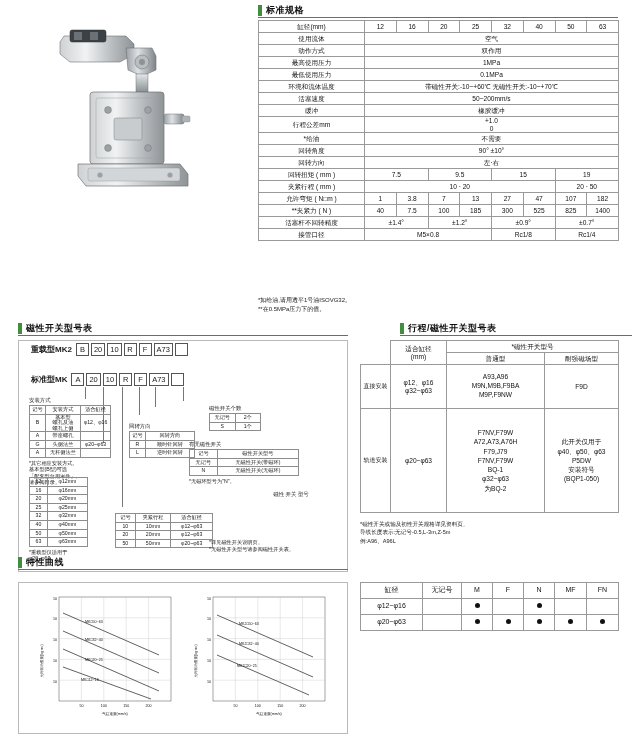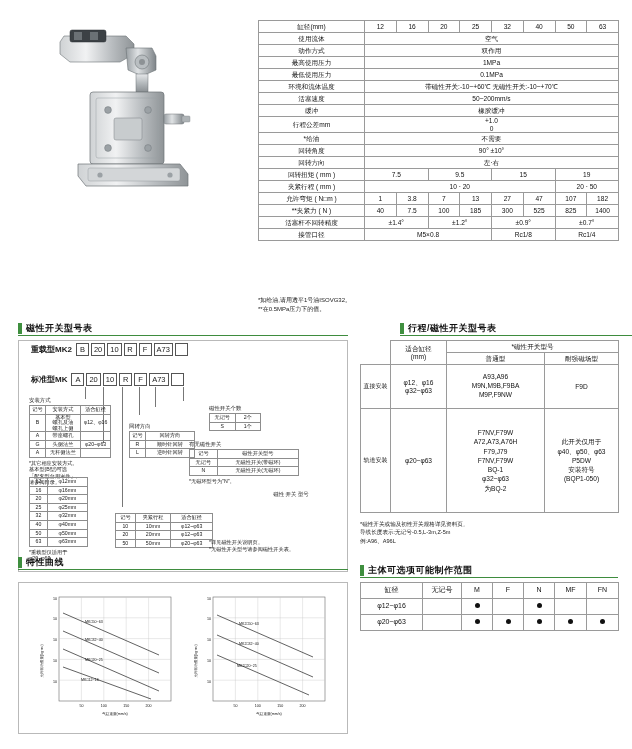--- a/index.html
+++ b/index.html
@@ -156,20 +156,24 @@
       <rect x="58" y="150" width="92" height="13" rx="2" fill="#d3d6d8" stroke="#8b9094" stroke-width="0.4"></rect>
       <circle cx="70" cy="157" r="2.6" fill="#9ba1a5"></circle>
       <circle cx="140" cy="157" r="2.6" fill="#9ba1a5"></circle>
 
       <rect x="134" y="96" width="20" height="10" rx="2" fill="url(#mg3)" stroke="#6d7377" stroke-width="0.5"></rect>
       <rect x="152" y="98" width="8" height="6" rx="1" fill="#aeb3b6" stroke="#80868a" stroke-width="0.4"></rect>
     </svg>
   </div>
 
 
+  <div class="sec-head" style="left:258px; top:4px; width:360px;">
+    <span class="bar"></span>
+    <span class="txt">标准规格</span>
+  </div>
 
   <div id="spec-table-wrap">
     <table class="gt" id="spec-table">
       <colgroup>
         <col style="width:106px">
         <col style="width:31.75px">
           <col style="width:31.75px">
           <col style="width:31.75px">
           <col style="width:31.75px">
         <col style="width:31.75px">
@@ -664,24 +668,20 @@
           <text x="70.8" y="116">100</text>
           <text x="93.2" y="116">150</text>
           <text x="115.6" y="116">200</text>
           <text x="82" y="124">气缸速度(mm/s)</text>
         </g>
         <text x="10" y="70" font-size="3.6" fill="#111" transform="rotate(-90 10 70)" text-anchor="middle" font-family="Liberation Sans, sans-serif">允许转动惯量(kg·m²)</text>
       </svg>
     </div>
   </div>
 
-  <div class="sec-head" style="left:360px; top:564px; width:258px;">
-    <span class="bar"></span>
-    <span class="txt">主体可选项可能制作范围</span>
-  </div>
 
   <div id="opt-table-wrap">
     <table class="gt">
       <colgroup>
         <col style="width:62px">
           <col style="width:39px">
           <col style="width:31px">
           <col style="width:31px">
           <col style="width:31px">
           <col style="width:32px">

